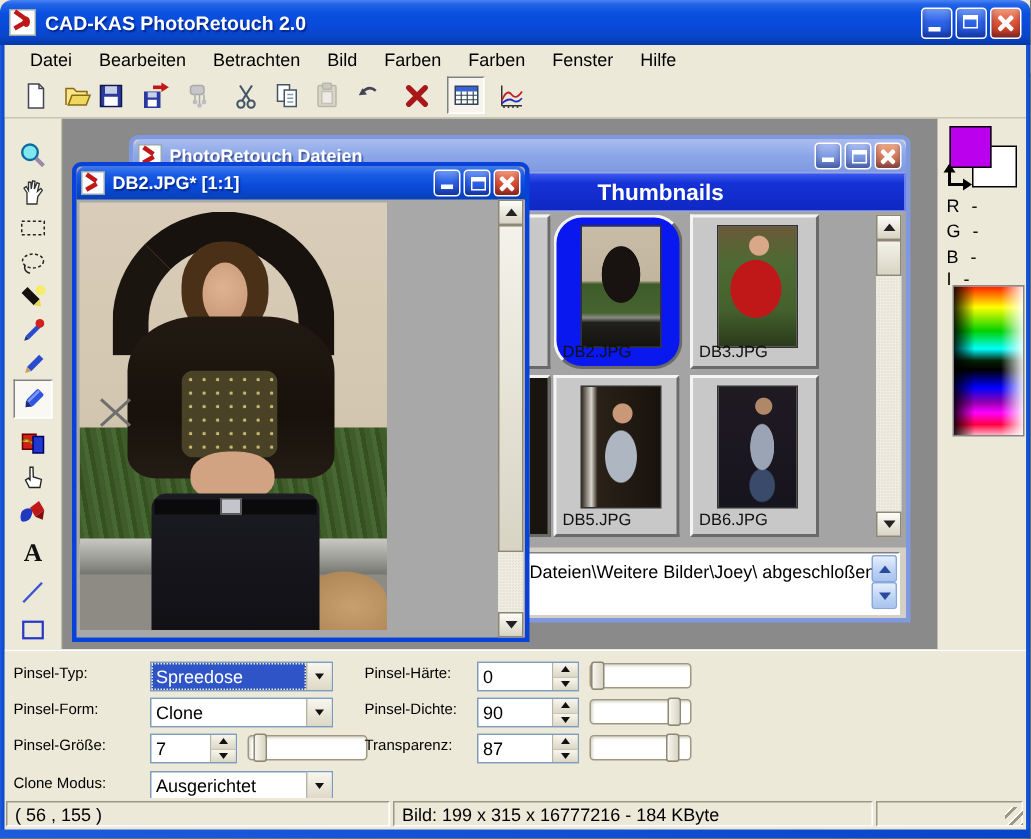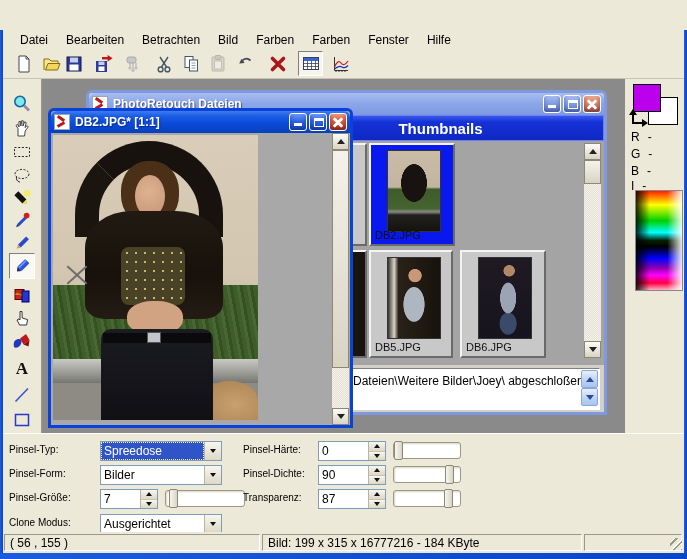--- a/index.html
+++ b/index.html
@@ -159,20 +159,37 @@
     box-sizing:border-box;font-size:12px;padding:1px 5px;white-space:nowrap;overflow:hidden;}
   .grip{position:absolute;right:2px;bottom:3px;width:12px;height:12px;
     background:repeating-linear-gradient(135deg,rgba(0,0,0,0) 0 3px,#fff 3px 4px,#9C9888 4px 6px);}
   svg{display:block;}
 </style>
 </head>
 <body>
 
 <div id="root">
 
+  <div class="titlebar">
+    <span class="appicon">
+        <i class="a1"></i>
+        <i class="a2"></i>
+        <i class="a3"></i>
+      </span>
+    <span class="titletext">CAD-KAS PhotoRetouch 2.0</span>
+    <span class="wbtns">
+      <span class="wbtn">
+          <span class="g-min"></span>
+        </span>
+      <span class="wbtn">
+          <span class="g-max"></span>
+        </span>
+      <span class="wbtn close"><span class="g-x"></span></span>
+    </span>
+  </div>
 
   <div class="edge" style="left:0;top:30px;width:3px;height:529px;"></div>
   <div class="edge" style="right:0;top:30px;width:3px;height:529px;"></div>
   <div class="edge" style="left:0;top:553px;width:687px;height:6px;"></div>
 
   <div class="menubar">
     <span>Datei</span>
     <span>Bearbeiten</span>
     <span>Betrachten</span>
     <span>Bild</span>
@@ -405,23 +422,27 @@
               <span class="g-max"></span>
             </span>
           <span class="wbtn small close inactive"><span class="g-x"></span></span>
         </span>
       </div>
       <div class="cbody">
         <div class="thumbhdr">Thumbnails</div>
         <div class="thumbarea">
           <span class="sliver" style="left:74px;top:2px;width:16px;height:103px;"></span>
           <span class="sliver" style="left:74px;top:109px;width:16px;height:108px;background:#1A140E;"></span>
-          <span class="cell sel" style="left:92px;top:2px;width:86px;height:103px;">
+          <span class="cell sel" style="left:92px;top:2px;width:86px;height:103px;border-radius:19px;">
             <span class="timg art-db2"></span>
             <span class="tlabel">DB2.JPG</span>
+            </span>
+          <span class="cell" style="left:183px;top:2px;width:86px;height:103px;">
+            <span class="timg art-db3"></span>
+            <span class="tlabel">DB3.JPG</span>
             </span>
           <span class="cell" style="left:92px;top:109px;width:84px;height:108px;">
             <span class="timg art-db5"></span>
             <span class="tlabel">DB5.JPG</span>
             </span>
           <span class="cell" style="left:183px;top:109px;width:86px;height:108px;">
             <span class="timg art-db6"></span>
             <span class="tlabel">DB6.JPG</span>
             </span>
           <span class="sb-v" style="right:3px;top:2px;height:215px;">
@@ -498,21 +519,21 @@
   <div class="panel">
     <span class="plabel" style="left:6px;top:10px">Pinsel-Typ:</span>
     <div class="combo" style="left:97px;top:7px">
       <span class="val sel">Spreedose</span>
       <span class="drop">
           <span class="tri-down-sm"></span>
         </span>
     </div>
     <span class="plabel" style="left:6px;top:34px">Pinsel-Form:</span>
     <div class="combo" style="left:97px;top:31px">
-      <span class="val">Bilder</span>
+      <span class="val">Clone</span>
       <span class="drop">
           <span class="tri-down-sm"></span>
         </span>
     </div>
     <span class="plabel" style="left:6px;top:58px">Pinsel-Größe:</span>
     <div class="spin" style="left:97px;top:55px;width:58px">
       <span class="val">7</span>
       <span class="spinbtns">
         <i>
             <span class="tri-up-sm"></span>

